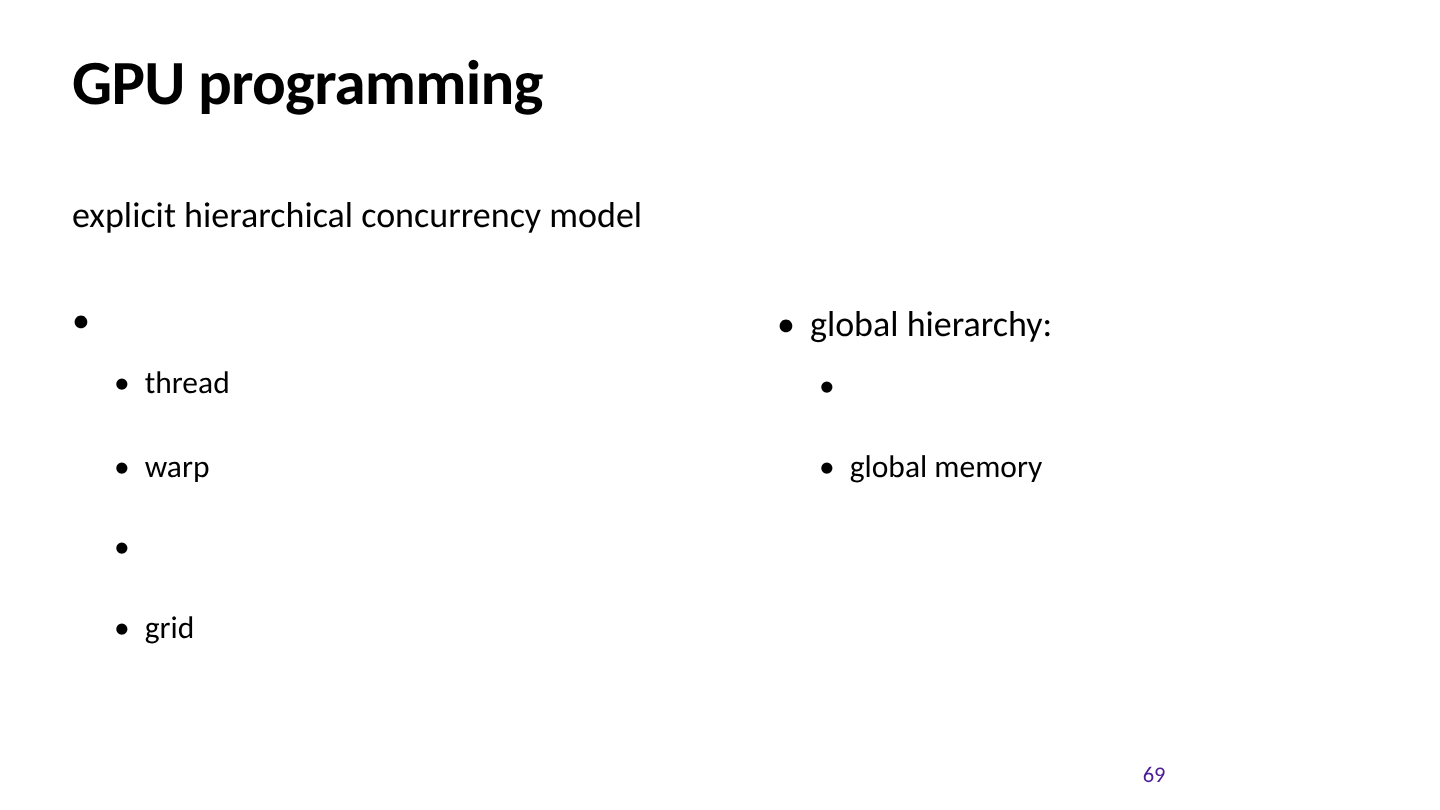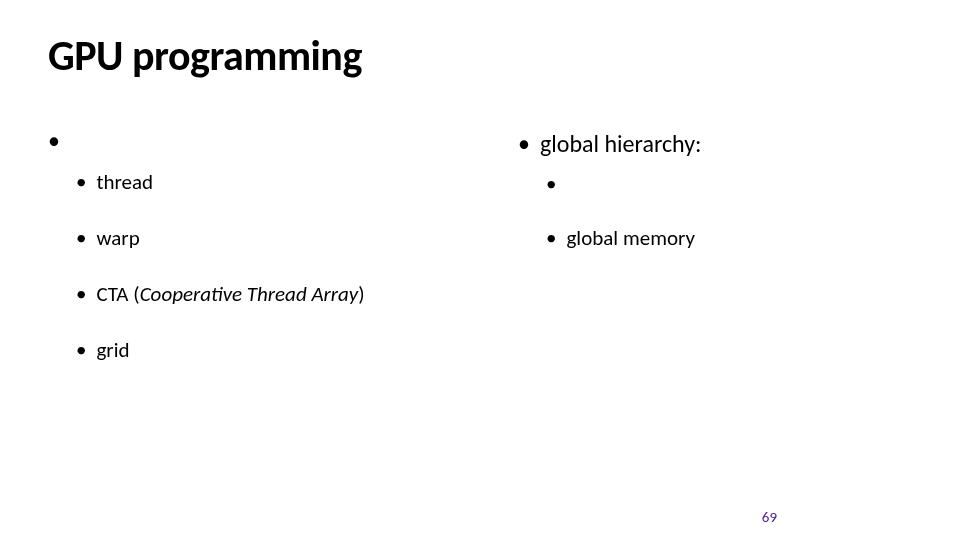--- a/index.html
+++ b/index.html
@@ -14,42 +14,40 @@
   .h2-item { font-size: 21px; font-weight: 400; display: flex; align-items: baseline; margin-left: 28px; margin-bottom: 30px; }
   .bullet { display: inline-block; margin-right: 10px; line-height: 1; }
   .italic { font-style: italic; }
   .page-num { position: absolute; right: 17px; bottom: 14px; font-size: 15px; color: #4c1d95; }
 </style>
 </head>
 <body>
 
 <div class="slide">
   <h1 class="title">GPU programming</h1>
+  <div class="subtitle">explicit hierarchical concurrency model</div>
 
   <div class="columns">
     <div class="col-left">
       <div class="h1-item">
         <span class="bullet">•</span>
       </div>
 
       <div class="h2-item">
         <span class="bullet">•</span>
         <span>thread</span>
       </div>
 
       <div class="h2-item">
         <span class="bullet">•</span>
         <span>warp</span>
       </div>
 
       <div class="h2-item">
         <span class="bullet">•</span>
-        <span>
-          <span>CTA (</span><span class="italic">Cooperative Thread Array</span><span>)</span>
-        </span>
       </div>
 
       <div class="h2-item">
         <span class="bullet">•</span>
         <span>grid</span>
       </div>
     </div>
 
     <div class="col-right">
       <div class="h1-item">

